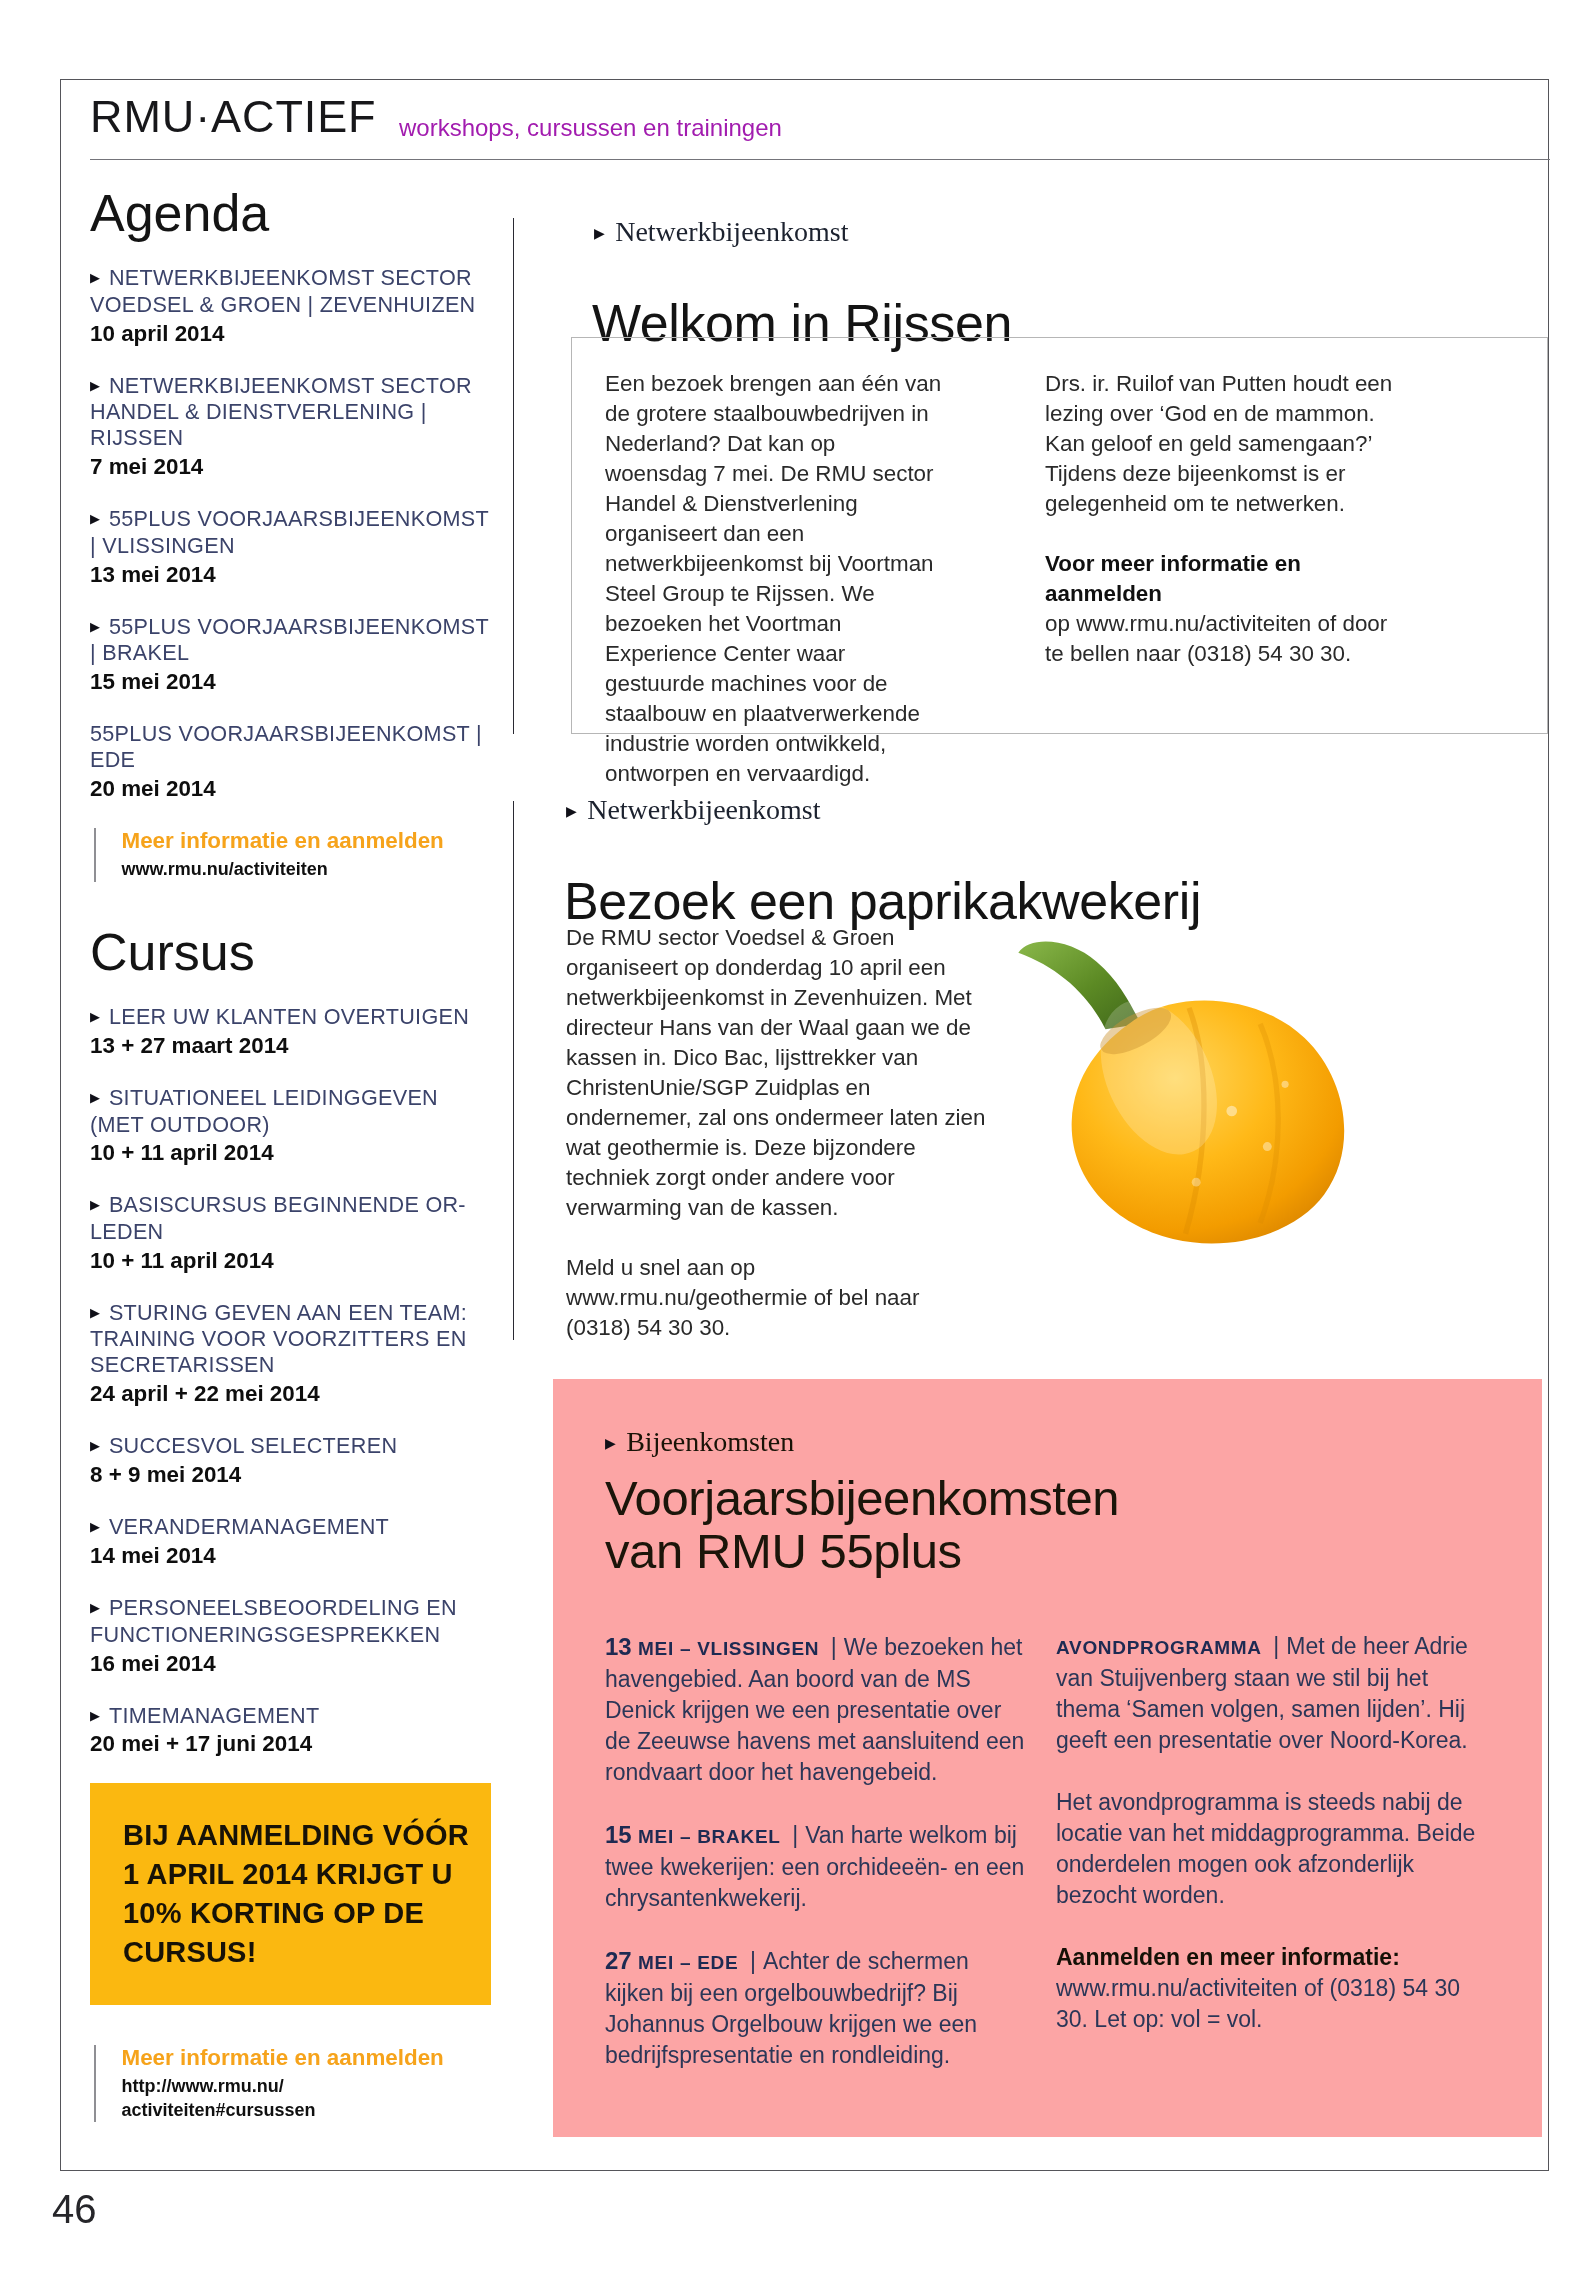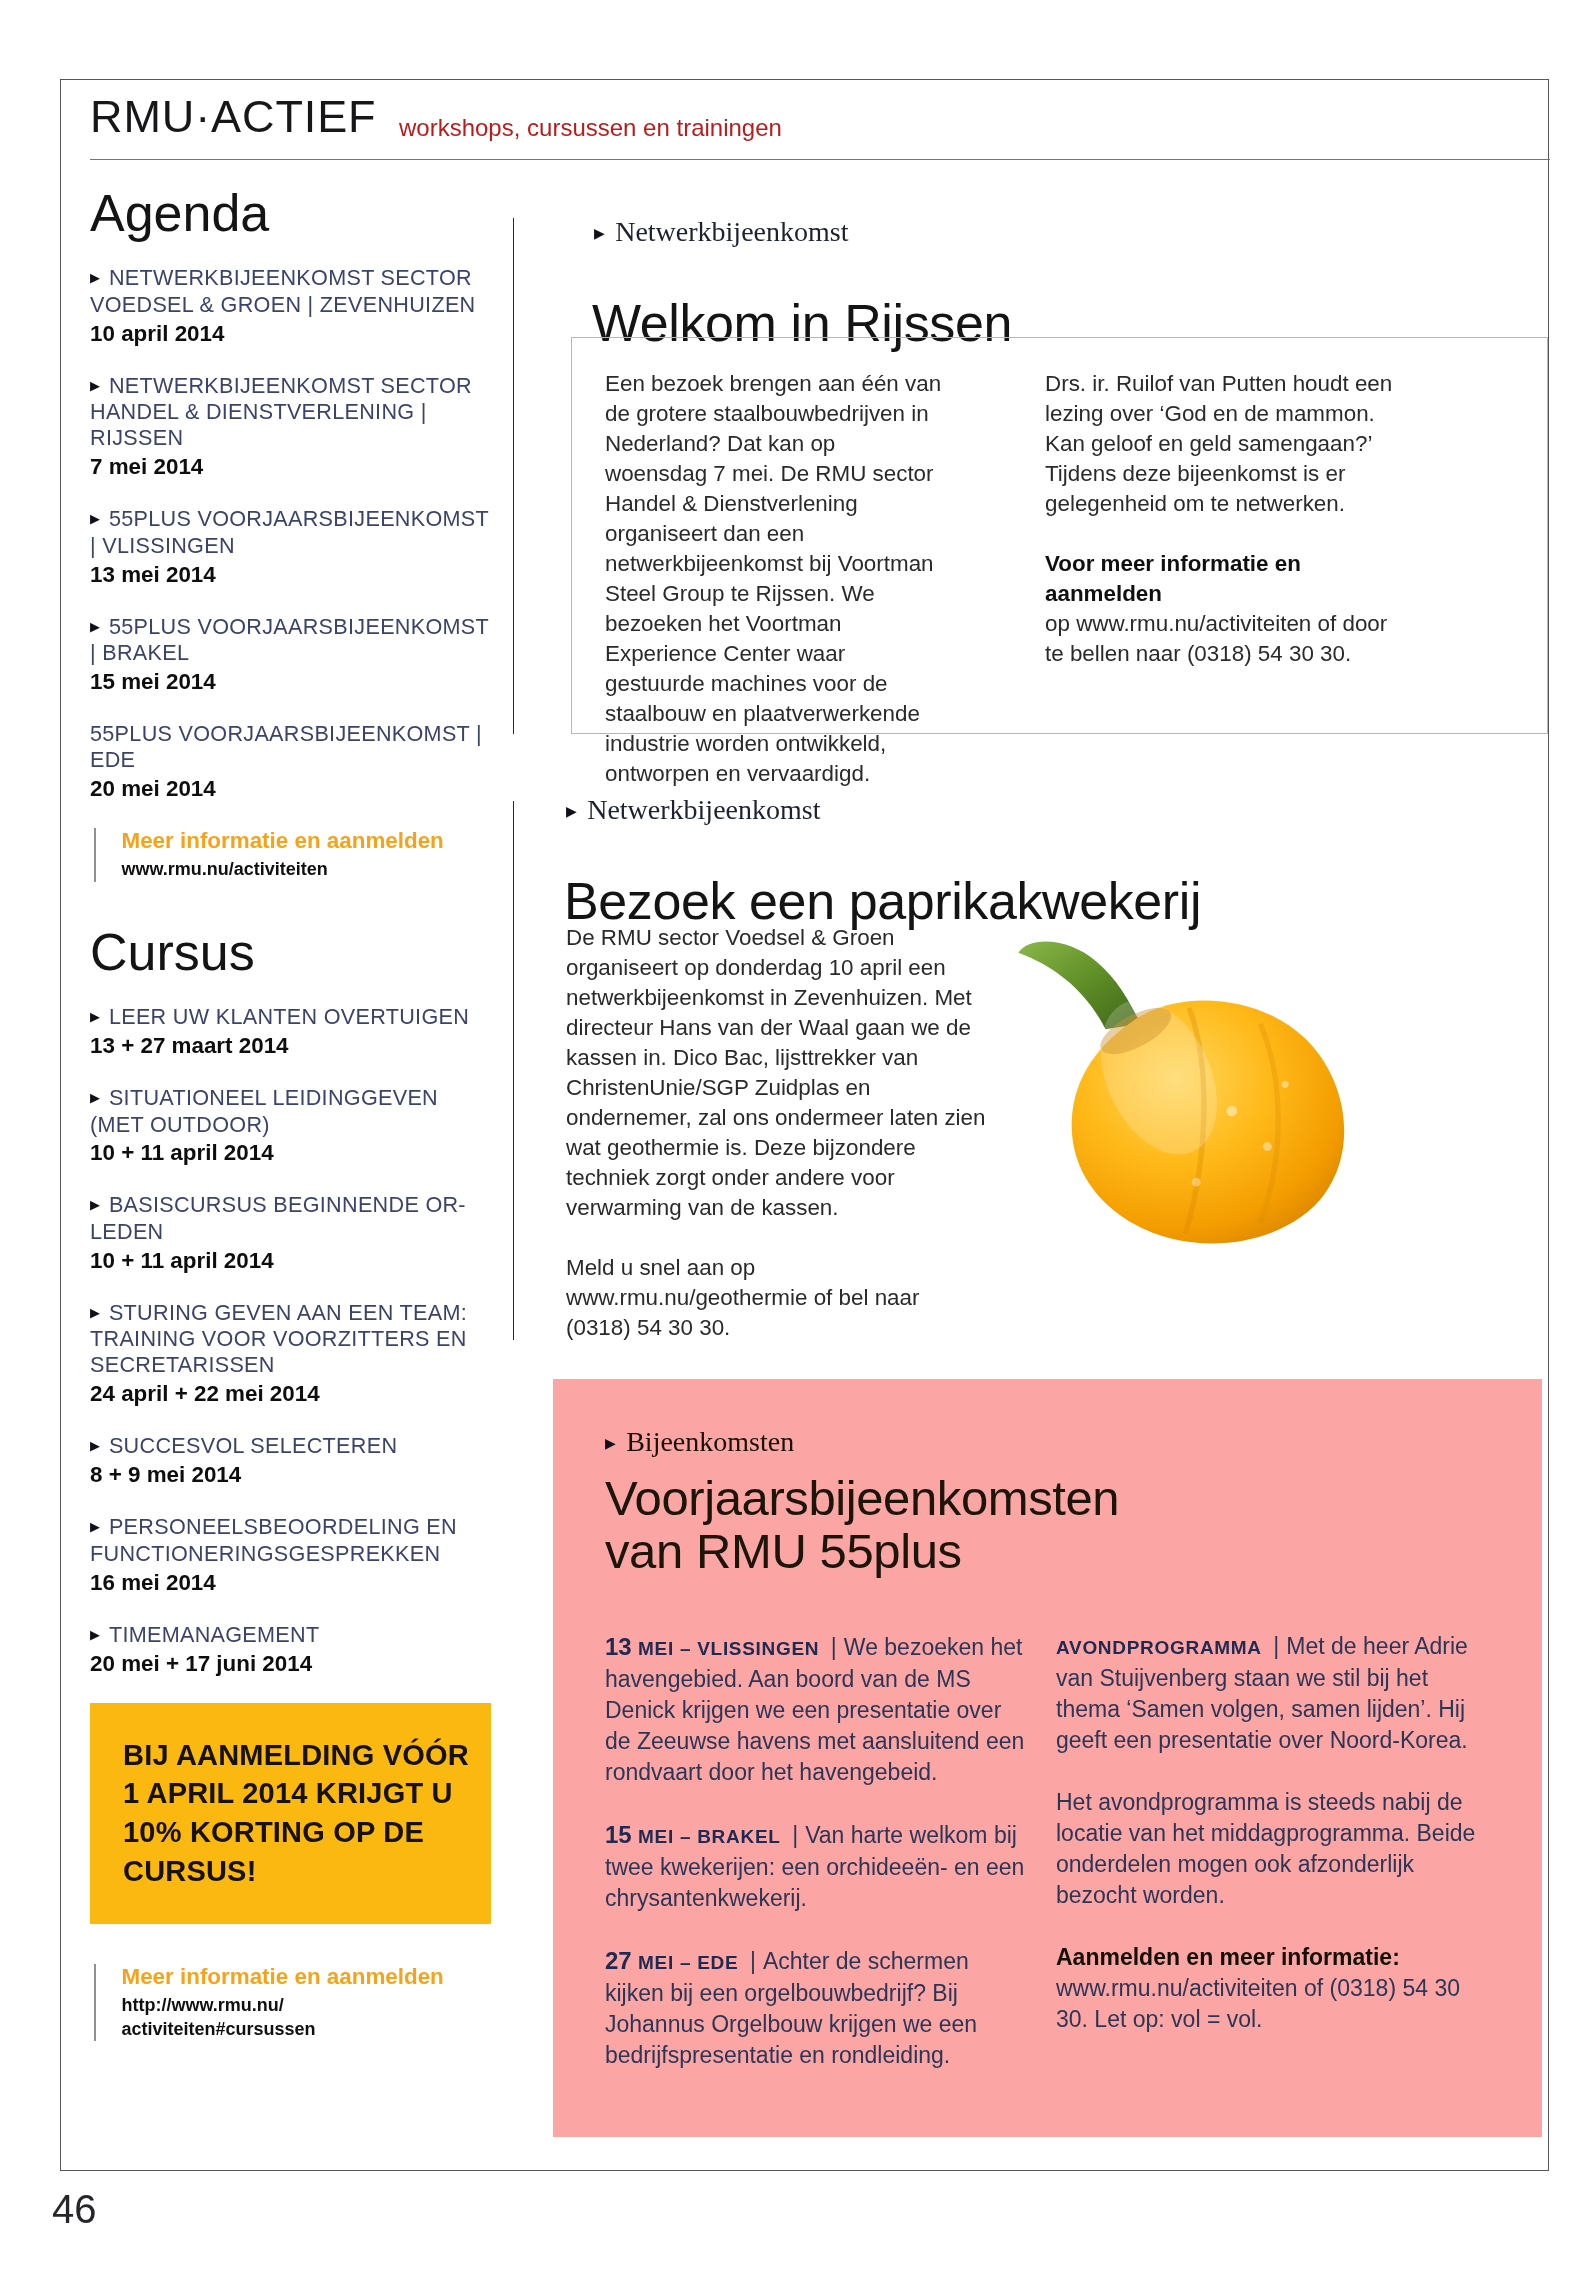--- a/index.html
+++ b/index.html
@@ -8,21 +8,21 @@
     font-family:"Liberation Sans","DejaVu Sans",sans-serif; color:#222; overflow:hidden;
   }
   .frame {
     position:absolute; left:60px; top:79px; width:1489px; height:2092px;
     border:1.7px solid #55555a; box-sizing:border-box; pointer-events:none;
   }
   .brand {
     position:absolute; left:90px; top:91px; font-size:45px; font-weight:400;
     letter-spacing:0.9px; color:#17171a;
   }
-  .brand-sub { position:absolute; left:399px; top:114px; font-size:24px; color:#b91c1c; }
+  .brand-sub { position:absolute; left:399px; top:114px; font-size:24px; color:#a21caf; }
   .header-rule { position:absolute; left:90px; top:159px; width:1460px; border-top:1.7px solid #74747a; }
 
   
   .left-col { position:absolute; left:90px; top:183px; width:401px; }
   .section-title { font-size:52px; font-weight:300; color:#141414; margin:0 0 22.4px 0; }
   .cursus-title { margin-top:40px; }
   .entry { margin-bottom:26px; }
   .entry-label { font-size:21.6px; line-height:1.22; color:#3b436a; letter-spacing:0.3px; }
   .bullet { display:inline-block; font-size:13px; color:#101018; margin-right:8.6px; transform:translateY(-2.6px); }
   .entry-date { font-size:22.4px; font-weight:bold; color:#0e0e0e; margin-top:2.6px; }
@@ -130,20 +130,24 @@
       <div class="entry-label"><span class="bullet">▶</span><span>BASISCURSUS BEGINNENDE OR-LEDEN</span></div>
       <div class="entry-date">10 + 11 april 2014</div>
     </div>
     <div class="entry">
       <div class="entry-label"><span class="bullet">▶</span><span>STURING GEVEN AAN EEN TEAM: TRAINING VOOR VOORZITTERS EN SECRETARISSEN</span></div>
       <div class="entry-date">24 april + 22 mei 2014</div>
     </div>
     <div class="entry">
       <div class="entry-label"><span class="bullet">▶</span><span>SUCCESVOL SELECTEREN</span></div>
       <div class="entry-date">8 + 9 mei 2014</div>
+    </div>
+    <div class="entry">
+      <div class="entry-label"><span class="bullet">▶</span><span>VERANDERMANAGEMENT</span></div>
+      <div class="entry-date">14 mei 2014</div>
     </div>
     <div class="entry">
       <div class="entry-label"><span class="bullet">▶</span><span>PERSONEELSBEOORDELING EN FUNCTIONERINGSGESPREKKEN</span></div>
       <div class="entry-date">16 mei 2014</div>
     </div>
     <div class="entry">
       <div class="entry-label"><span class="bullet">▶</span><span>TIMEMANAGEMENT</span></div>
       <div class="entry-date">20 mei + 17 juni 2014</div>
     </div>
 

